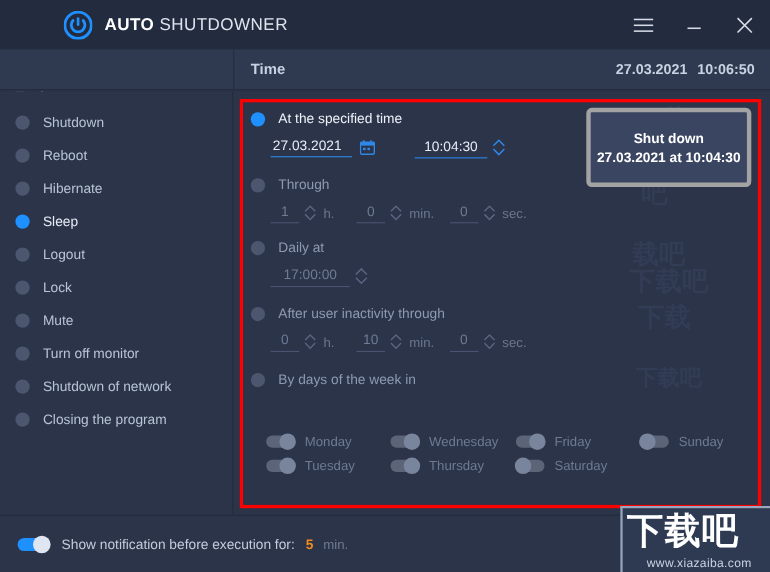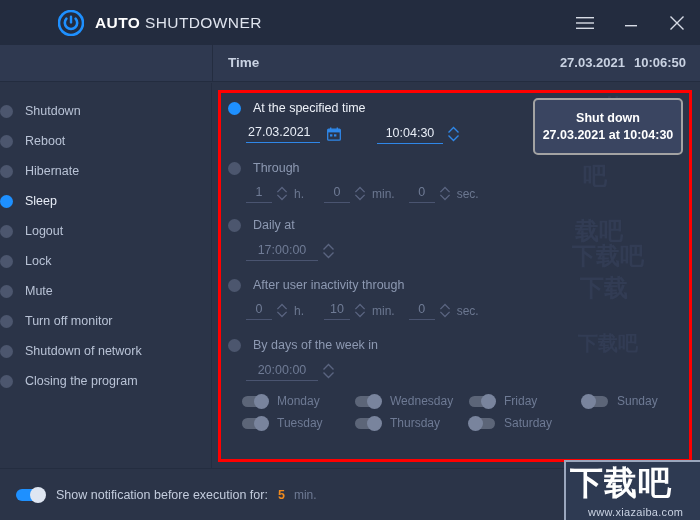--- a/index.html
+++ b/index.html
@@ -92,21 +92,21 @@
     left: 0; top: 83px;
     width: 212px; bottom: 52px;
     background: #2b3448;
     border-right: 1px solid #242d40;
     padding-top: 13px;
   }
   .task-row {
     height: 30px;
     display: flex;
     align-items: center;
-    padding-left: 0;
+    padding-left: 14px;
   }
   .bullet {
     width: 13px; height: 13px;
     border-radius: 50%;
     background: #4c566e;
     flex: 0 0 auto;
   }
   .bullet.on { background: #1e90ff; }
   .task-label {
     margin-left: 12px;
@@ -194,23 +194,23 @@
   }
   .spin svg { display: block; }
 
   .cal-icon { margin-left: 7px; padding-bottom: 2px; }
   .cal-icon svg { display: block; }
 
   
   .shutbtn {
     position: absolute;
     left: 533px; top: 98px;
-    width: 150px; height: 57px;
+    width: 150px; height: 72px;
     background: #3a4561;
-    border: 2px solid #a3a3a3;
+    border: 4px solid #a3a3a3;
     border-radius: 5px;
     display: flex;
     flex-direction: column;
     align-items: center;
     justify-content: center;
     z-index: 45;
   }
   .shutbtn .l1 { font-size: 12.5px; font-weight: bold; color: #ffffff; }
   .shutbtn .l2 { font-size: 12.5px; font-weight: bold; color: #ffffff; margin-top: 3px; }
 
@@ -546,31 +546,20 @@
           <span class="unit">sec.</span>
         </div>
       </div>
     </div>
 
     <div class="opt" style="top:253px; width:300px;">
       <div class="opt-head">
         <span class="bullet"></span>
         <span class="lbltxt">By days of the week in</span>
       </div>
-      <div class="fields">
-        <div class="field">
-          <span class="fv wide">20:00:00</span>
-          <span class="spin">
-            <svg width="13" height="18" viewBox="0 0 13 18">
-              <path d="M1.5 7.5 L6.5 2.5 L11.5 7.5" fill="none" stroke="#5a6480" stroke-width="1.4"></path>
-              <path d="M1.5 10.5 L6.5 15.5 L11.5 10.5" fill="none" stroke="#5a6480" stroke-width="1.4"></path>
-            </svg>
-          </span>
-        </div>
-      </div>
     </div>
 
     <div class="weekdays">
       <div class="wd-col" style="left:0px;">
         <div class="wd-row">
           <span class="toggle on">
               <span class="knob"></span>
             </span>
           <span class="wd-label">Monday</span>
         </div>

